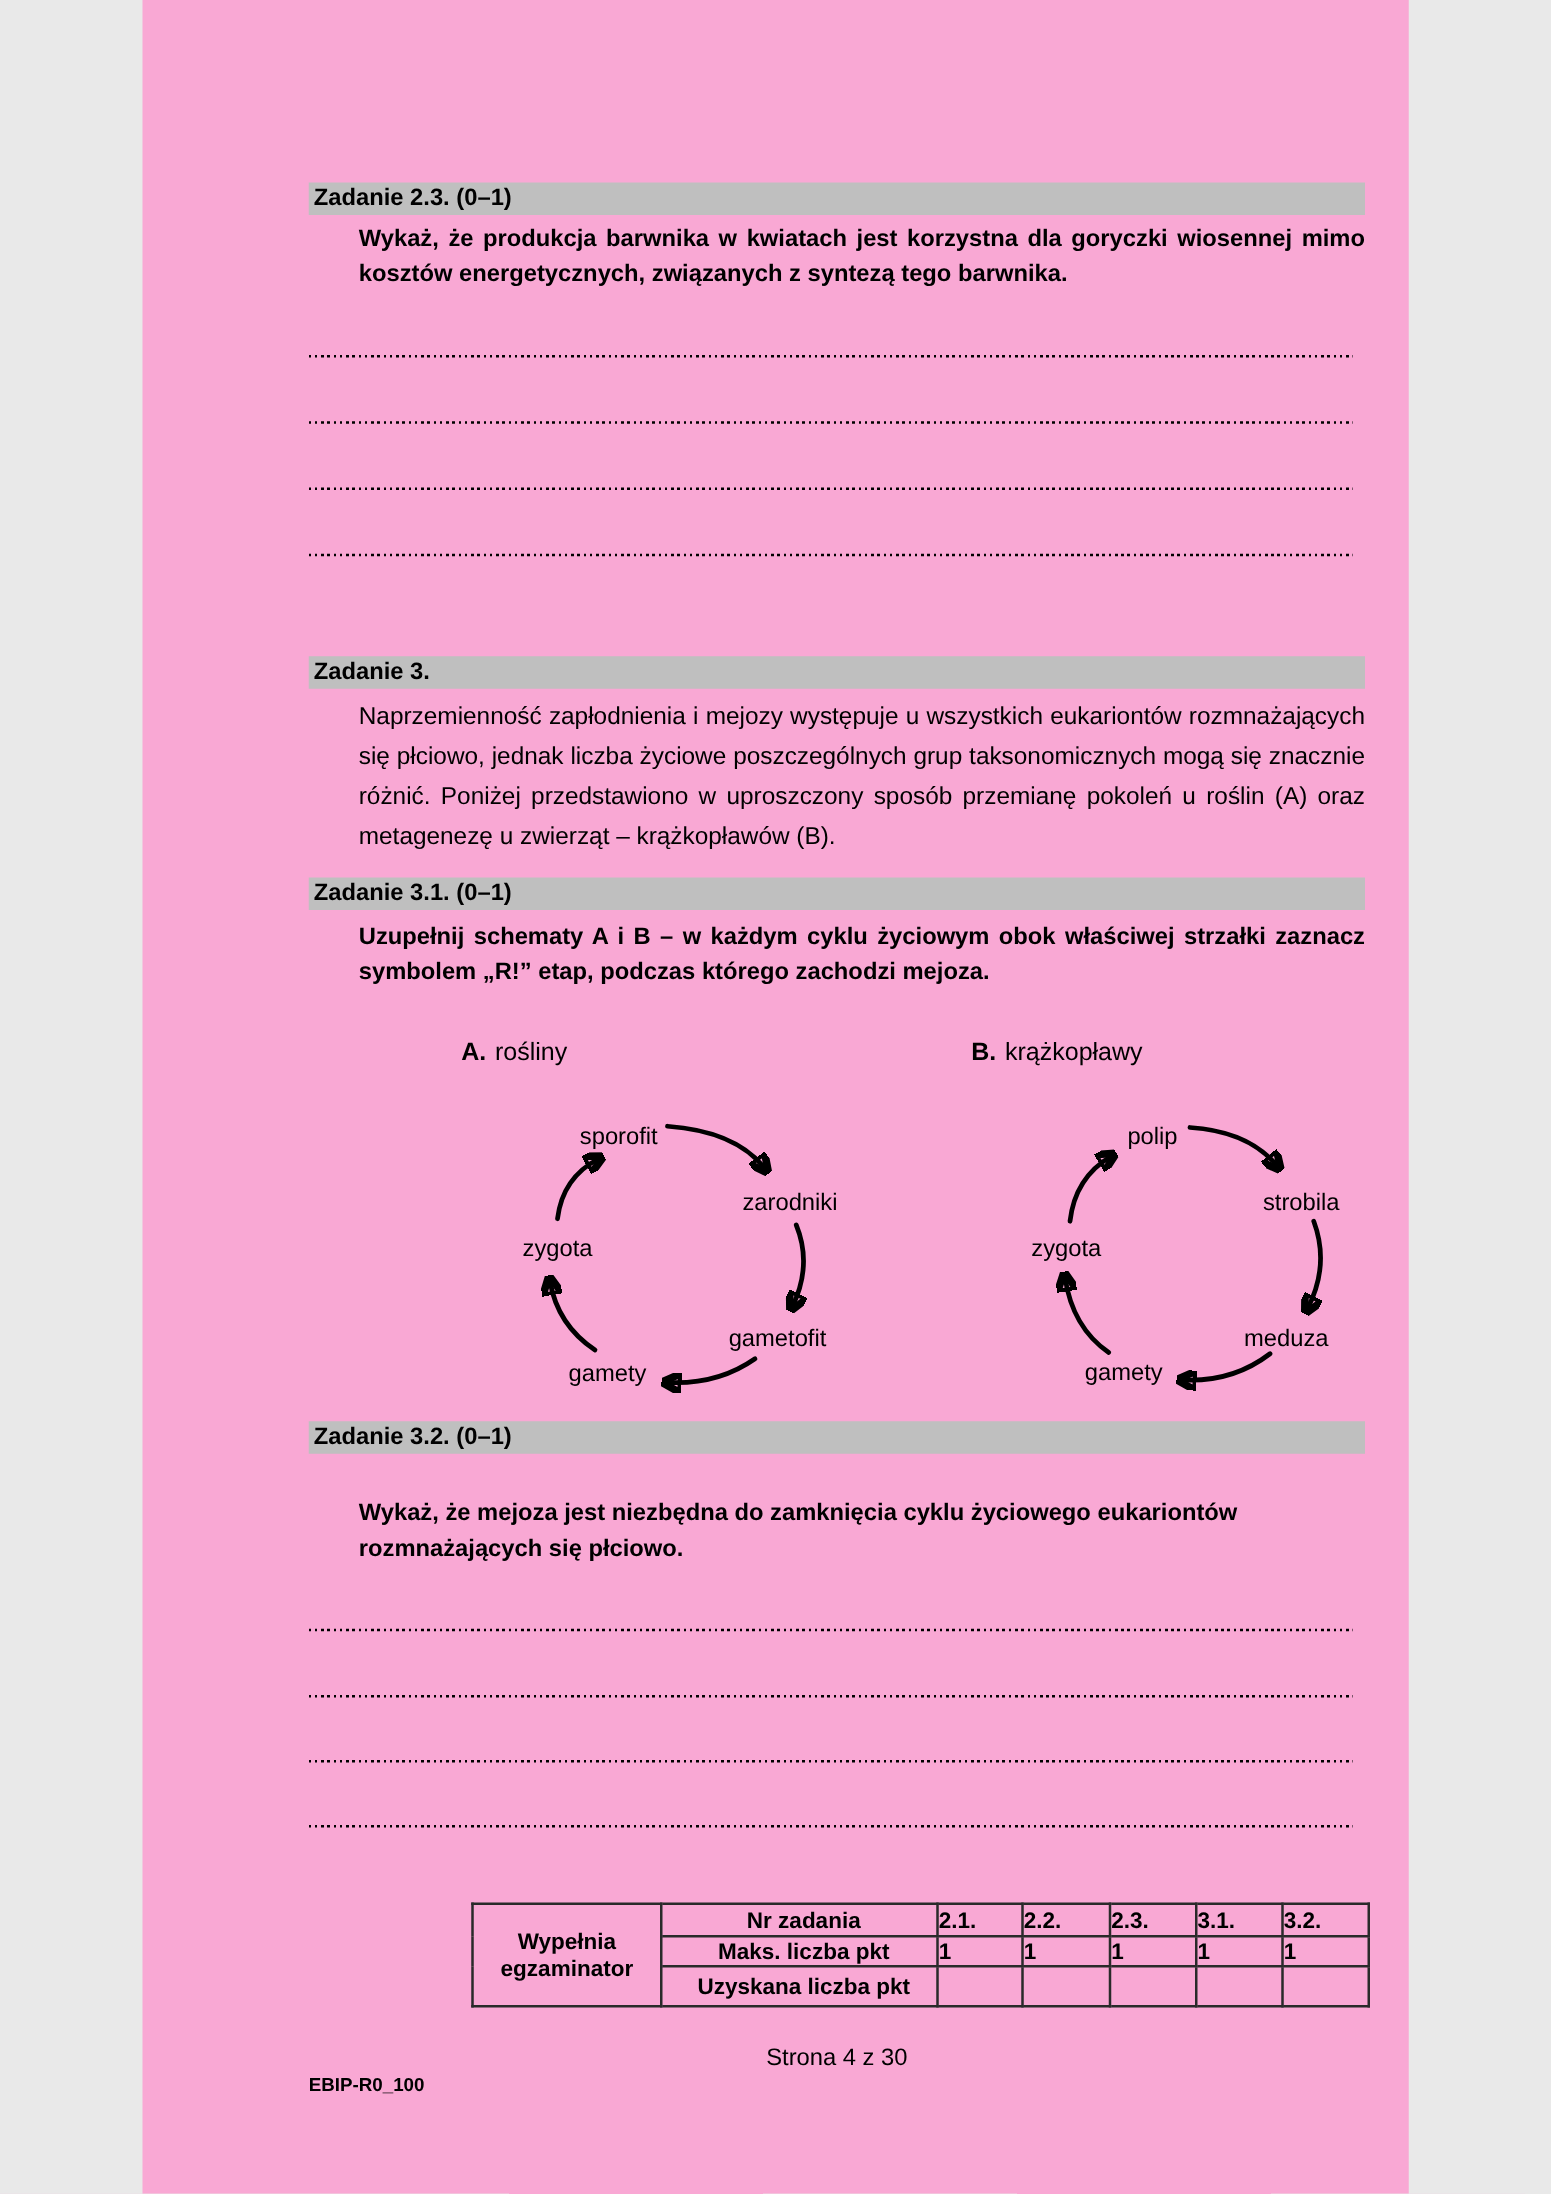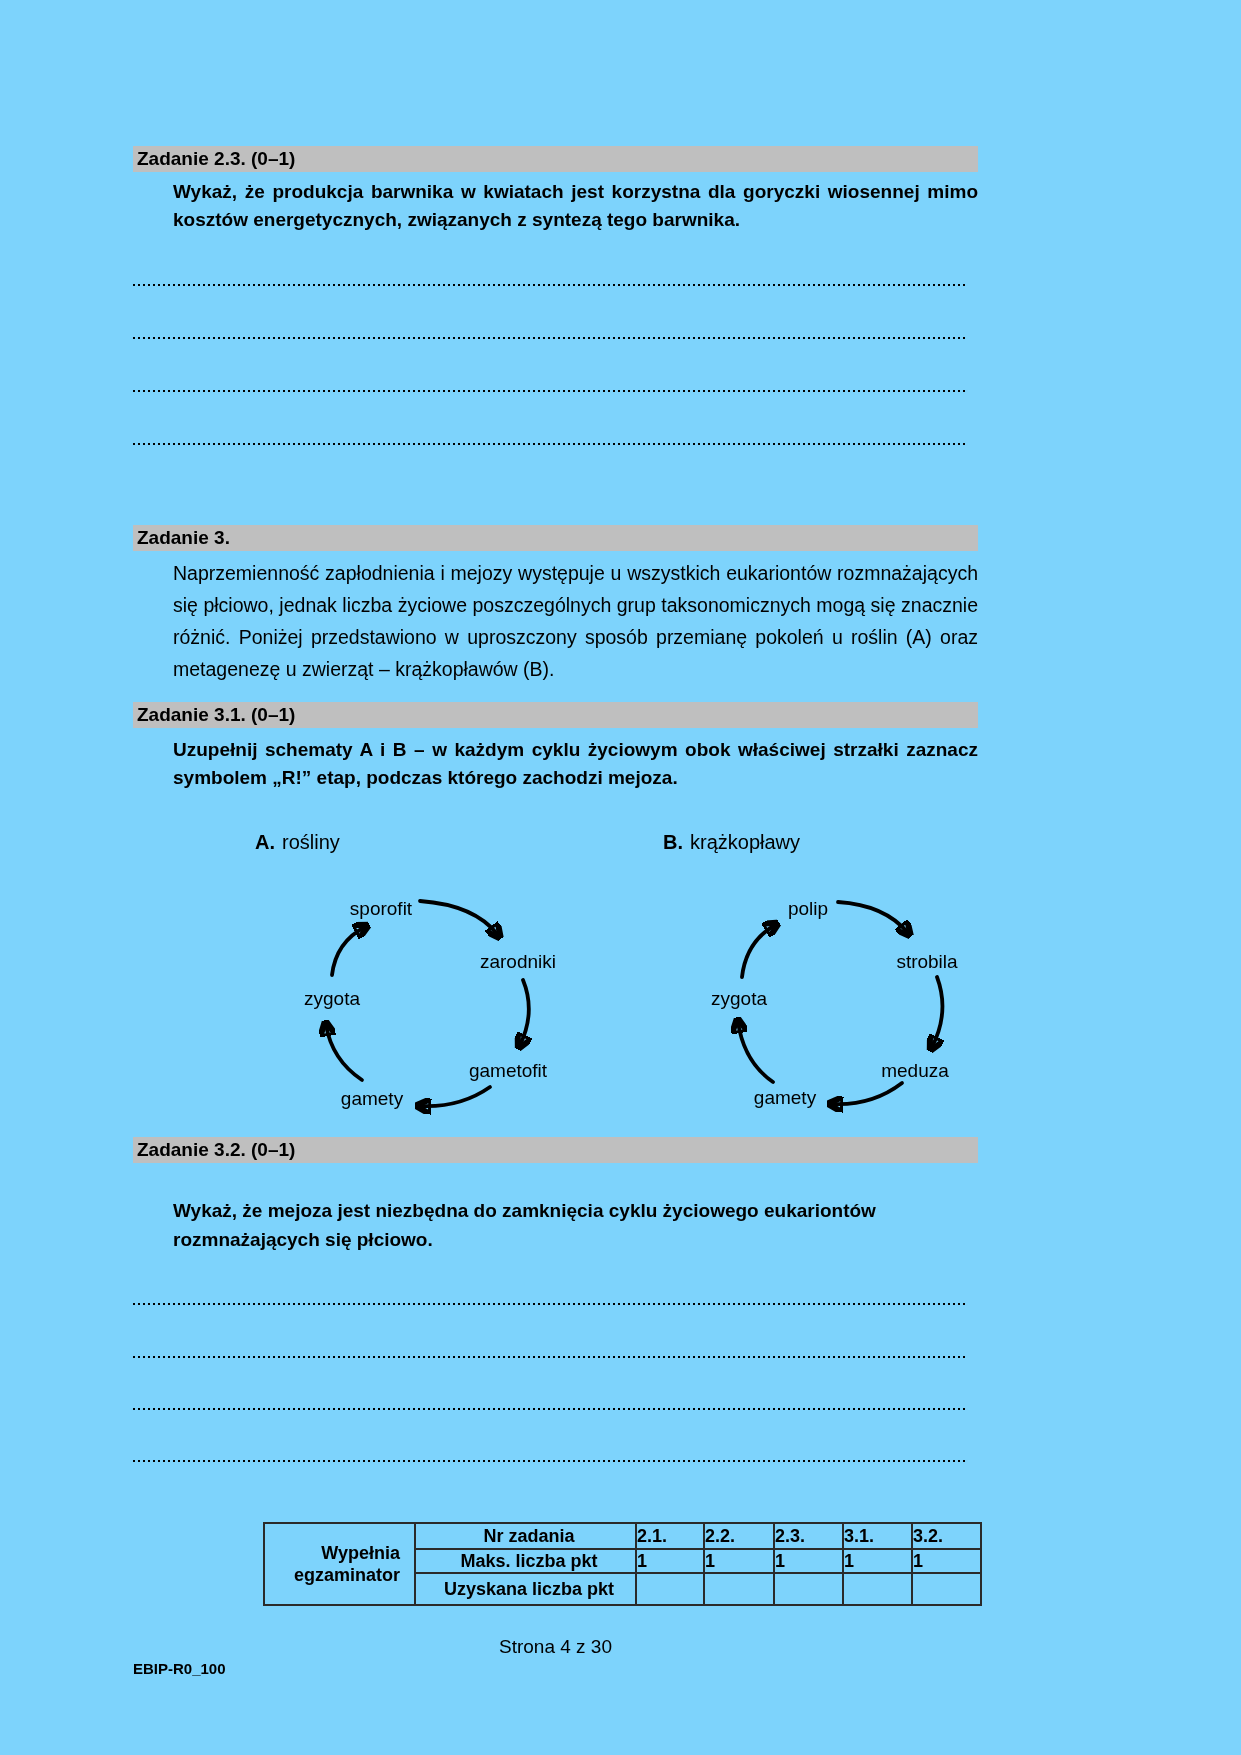--- a/index.html
+++ b/index.html
@@ -1,17 +1,17 @@
 <!DOCTYPE html>
 <html><head>
 <meta charset="utf-8">
 <style>
   html,body{margin:0;padding:0;background:#e9e9e9;}
   #page{
-    position:relative;width:1241px;height:1755px;background:#7dd3fc;
+    position:relative;width:1013px;height:1755px;background:#f9a8d4;
     font-family:"Liberation Sans", sans-serif;color:#000;overflow:hidden;margin:0 auto;
   }
   .bar{
     position:absolute;left:133px;width:845px;height:26px;background:#bfbfbf;
     font-weight:bold;font-size:19px;line-height:26px;padding-left:4px;box-sizing:border-box;
   }
   .prompt{
     position:absolute;left:133px;width:845px;font-weight:bold;font-size:19px;line-height:28px;
   }
   .body-par{font-weight:normal;font-size:19.5px;line-height:32px;}
@@ -25,21 +25,21 @@
   .dlabel{position:absolute;font-size:20px;white-space:nowrap;}
   .dlabel b{margin-right:7px;}
   svg.cycle{position:absolute;overflow:visible;}
   svg.cycle text{font-size:19px;font-family:"Liberation Sans",sans-serif;fill:#000;text-anchor:middle;}
   svg.cycle path{fill:none;stroke:#000;stroke-width:3.8;stroke-linecap:round;}
   table.score{
     position:absolute;left:263px;top:1522px;border-collapse:collapse;table-layout:fixed;
     font-size:18px;font-weight:bold;
   }
   table.score td{border:2px solid #2a2a2a;padding:0;vertical-align:middle;}
-  table.score td.wyp{text-align:right;line-height:22px;padding:0 14px;}
+  table.score td.wyp{text-align:center;line-height:22px;padding:0 14px;}
   table.score td.rowlab{text-align:center;padding-left:7px;}
   table.score td.val{text-align:left;}
   tr.r0 td{height:24px;} tr.r1 td{height:22px;} tr.r2 td{height:30px;}
   .footer-page{position:absolute;left:133px;top:1636px;width:845px;text-align:center;font-size:19px;}
   .footer-code{position:absolute;left:133px;top:1660px;font-size:15px;font-weight:bold;}
 </style>
 </head>
 <body>
 
 <div id="page">

